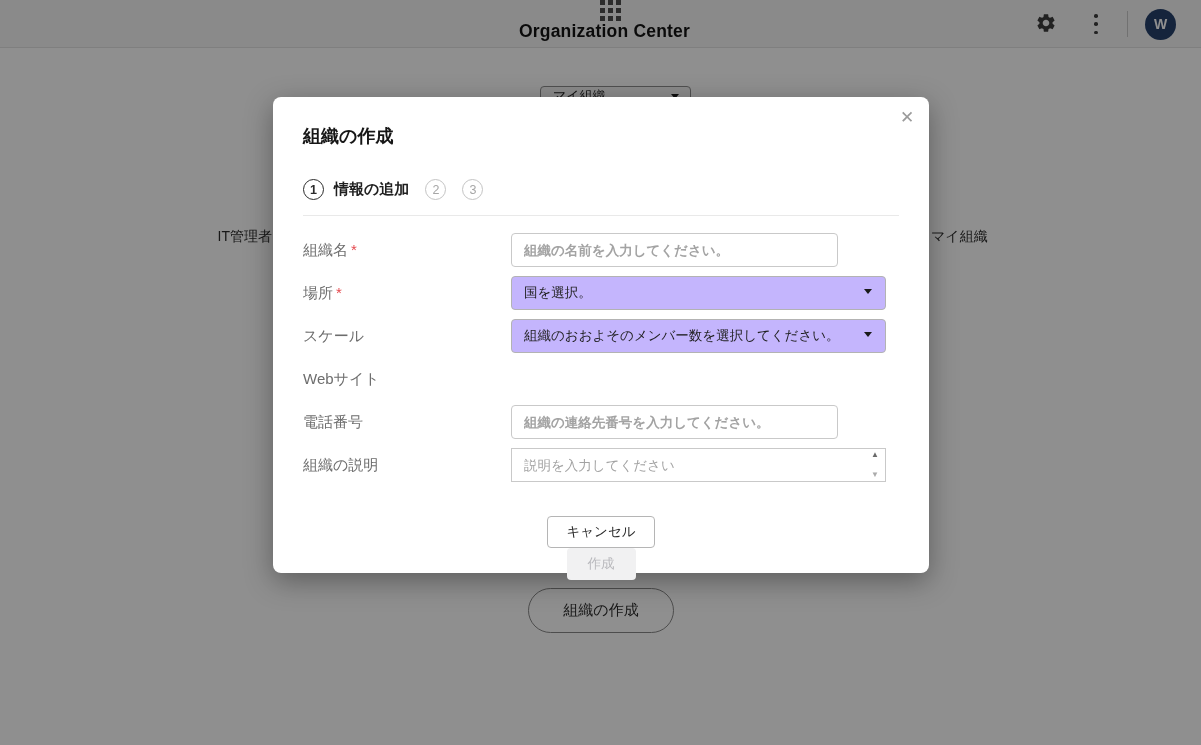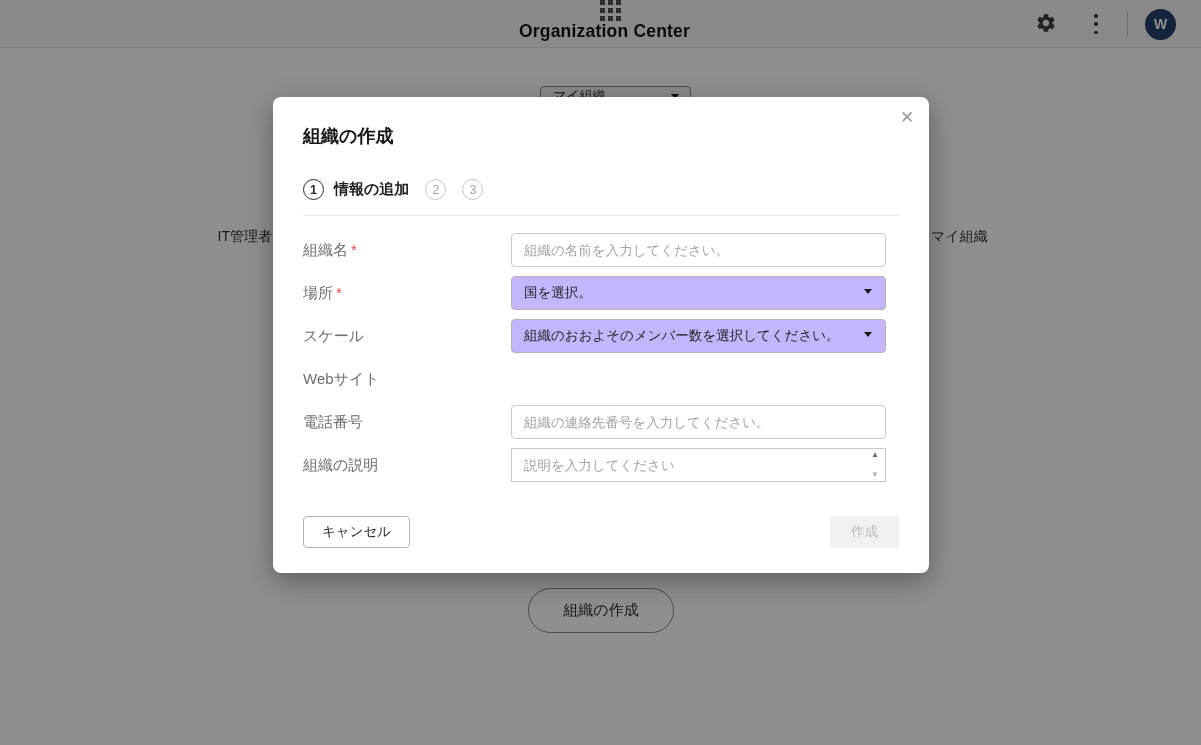--- a/index.html
+++ b/index.html
@@ -88,42 +88,43 @@
   .step-label { font-size: 15px; font-weight: 600; color: #1f1f1f; margin: 0 16px 0 10px; }
   .step-gap { width: 16px; }
   .modal-divider { border: none; border-top: 1px solid #e9e9e9; margin-top: 15px; }
 
   .form { margin-top: 17px; }
   .form-row { display: flex; align-items: center; margin-bottom: 9px; height: 34px; }
   .form-label { width: 208px; flex: 0 0 208px; font-size: 15px; color: #6d6d6d; }
   .req { color: #e5484d; margin-left: 3px; }
   .field-wrap { position: relative; width: 375px; height: 34px; }
   .text-field {
-    width: 375px; height: 34px; border: 1px solid #c9c9c9; border-radius: 4px;
+    width: 327px; height: 34px; border: 1px solid #c9c9c9; border-radius: 4px;
     padding: 0 12px; font-size: 13.5px; color: #1f1f1f; outline: none; background: #fff;
     font-family: "Liberation Sans", "DejaVu Sans", sans-serif;
+    font-weight: bold;
   }
   .text-field::placeholder { color: #a3a3a3; opacity: 1; }
   .select-box {
     width: 375px; height: 34px; border: 1px solid #b3b3b3; border-radius: 4px;
     padding: 0 30px 0 12px; font-size: 13.5px; color: #1f1f1f; background: #c4b5fd;
     display: flex; align-items: center; cursor: pointer; position: relative;
   }
   .select-box .caret { position: absolute; right: 13px; top: 12px; }
   .textarea-field {
     width: 375px; height: 34px; border: 1px solid #c9c9c9; border-radius: 0;
     padding: 8px 26px 8px 12px; font-size: 13.5px; color: #1f1f1f; outline: none;
     resize: none; overflow: hidden; background: #fff;
     font-family: "Liberation Sans", "DejaVu Sans", sans-serif;
   }
   .textarea-field::placeholder { color: #a3a3a3; opacity: 1; }
   .spinner-up { position: absolute; right: 7px; top: 3px; font-size: 8px; color: #6a6a6a; line-height: 1; cursor: pointer; user-select: none; }
   .spinner-down { position: absolute; right: 7px; bottom: 3px; font-size: 8px; color: #ababab; line-height: 1; cursor: pointer; user-select: none; }
 
-  .modal-footer { display: flex; justify-content: space-between; align-items: center; margin-top: 34px; }
+  .modal-footer { display: flex; justify-content: space-between; align-items: center; margin-top: 34px; flex-direction: column; }
   .btn-cancel {
     min-width: 94px; height: 32px; padding: 0 18px;
     background: #ffffff; border: 1px solid #b5b5b5; border-radius: 4px;
     font-size: 13.5px; color: #2b2b2b; cursor: pointer;
     font-family: "Liberation Sans", "DejaVu Sans", sans-serif;
   }
   .btn-create {
     min-width: 69px; height: 32px; padding: 0 12px;
     background: #f1f1f2; border: none; border-radius: 4px;
     font-size: 13.5px; color: #b9b9bd; cursor: default;

